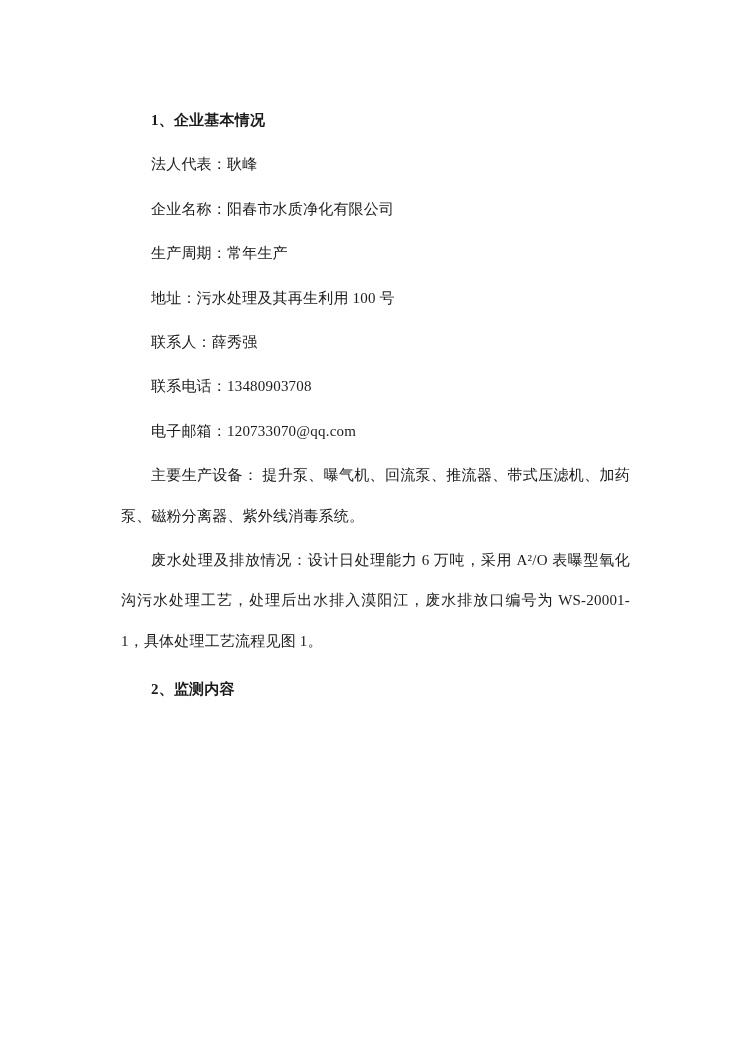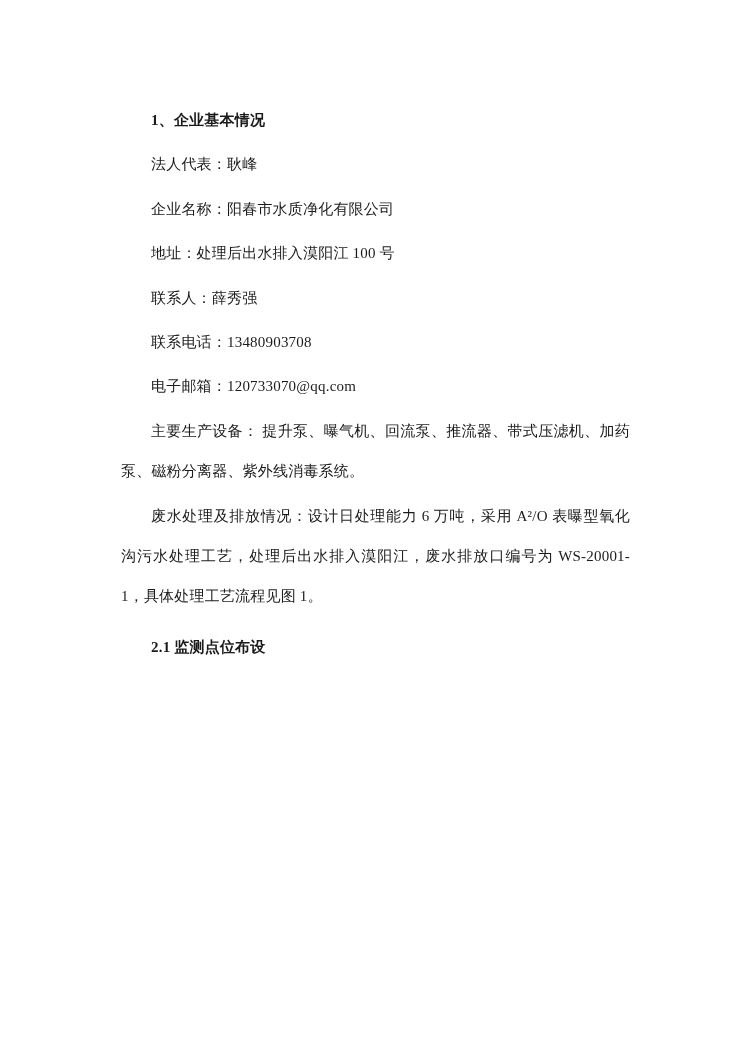--- a/index.html
+++ b/index.html
@@ -41,21 +41,22 @@
   .last-para { margin-top: 12px; }
 </style>
 </head>
 <body>
 
 <div class="page">
   <div class="content">
     <div class="blk h1">1、企业基本情况</div>
     <div class="blk">法人代表：耿峰</div>
     <div class="blk">企业名称：阳春市水质净化有限公司</div>
-    <div class="blk">地址：处理后出水排入漠阳江 100 号</div>
+    <div class="blk">生产周期：常年生产</div>
+    <div class="blk">地址：污水处理及其再生利用 100 号</div>
     <div class="blk">联系人：薛秀强</div>
     <div class="blk">联系电话：13480903708</div>
     <div class="blk">电子邮箱：120733070@qq.com</div>
     <div class="blk">主要生产设备： 提升泵、曝气机、回流泵、推流器、带式压滤机、加药泵、磁粉分离器、紫外线消毒系统。</div>
     <div class="blk">废水处理及排放情况：设计日处理能力 6 万吨，采用 A²/O 表曝型氧化沟污水处理工艺，处理后出水排入漠阳江，废水排放口编号为 WS-20001-1，具体处理工艺流程见图 1。</div>
-    <div class="blk h2">2.1 监测点位布设</div>
+    <div class="blk h1 sec2">2、监测内容</div>
   </div>
 </div>
 
 </body></html>

